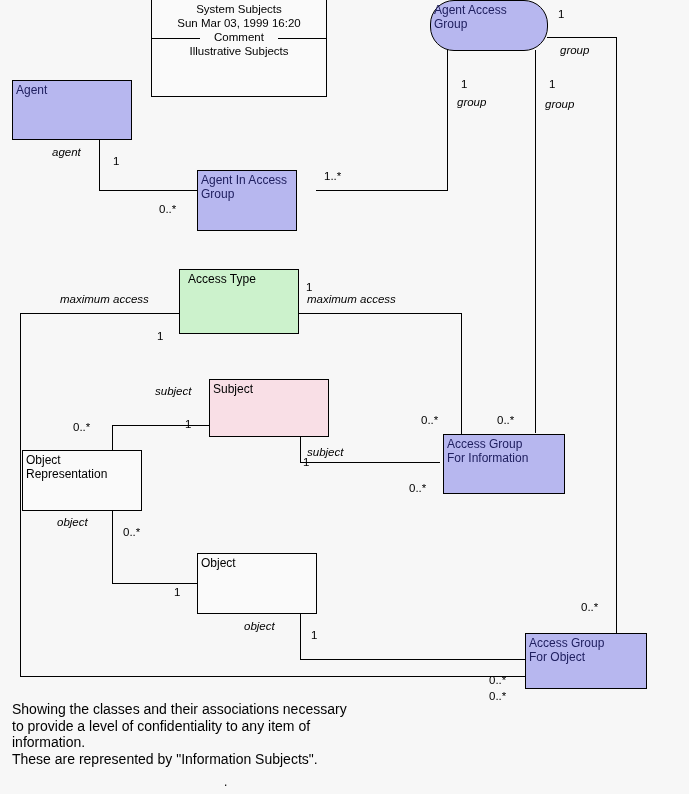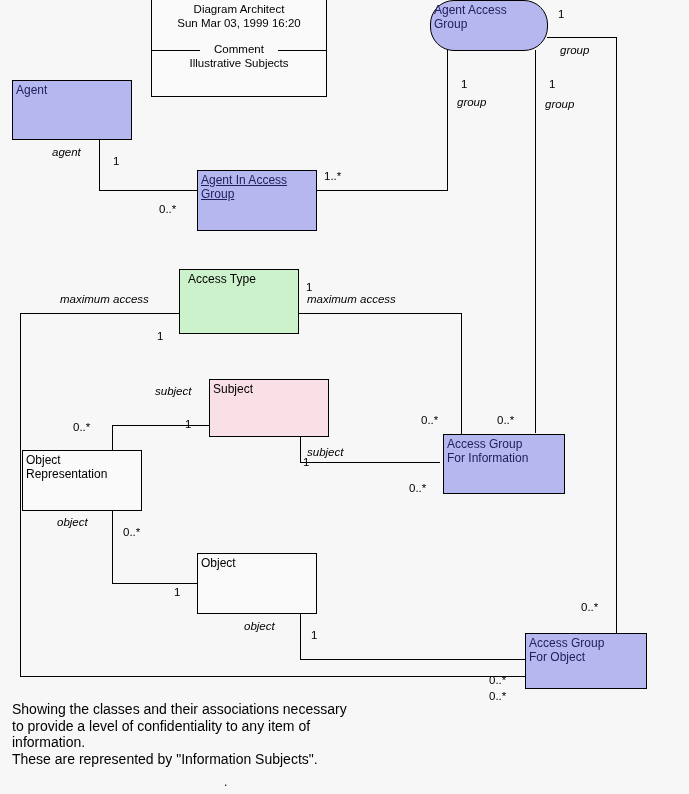--- a/index.html
+++ b/index.html
@@ -48,21 +48,21 @@
     background: #fafafa;
     text-align: center;
     font-size: 11.5px;
     line-height: 13.5px;
     padding-top: 3px;
   }
   #title-box .line { display: block; }
   .comment-rule {
     position: relative;
     height: 14px;
-    margin-top: 13px;
+    margin-top: 1px;
   }
   .comment-rule .hr-l, .comment-rule .hr-r {
     position: absolute;
     top: 7px;
     height: 0;
     border-top: 1px solid #000;
   }
   .comment-rule .hr-l { left: 0px;  width: 48px; }
   .comment-rule .hr-r { right: 0px; width: 48px; }
   .comment-rule .txt {
@@ -100,21 +100,21 @@
     left: 224px; top: 775px;
     font-size: 12px;
   }
 </style>
 </head>
 <body>
 
 <div id="canvas">
 
   <div id="title-box">
-    <span class="line">Diagram Architect</span>
+    <span class="line">System Subjects</span>
     <span class="line">Sun Mar 03, 1999  16:20</span>
     <div class="comment-rule">
       <span class="hr-l"></span>
       <span class="txt">Comment</span>
       <span class="hr-r"></span>
     </div>
     <span class="line">Illustrative Subjects</span>
   </div>
 
   <div class="v" style="left:99px;  top:140px; height:50px;"></div>
@@ -145,21 +145,21 @@
   <div class="h" style="left:112px; top:583px; width:86px;"></div>
 
   <div class="v" style="left:300px; top:613px; height:46px;"></div>
   <div class="h" style="left:300px; top:659px; width:226px;"></div>
 
   <div class="box lav" style="left:12px;  top:80px;  width:120px; height:60px;">Agent</div>
 
   <div class="box lav" style="left:430px; top:0px;   width:118px; height:51px;border-radius:24px;">Agent Access
 Group</div>
 
-  <div class="box lav" style="left:197px; top:170px; width:120px; height:61px;text-decoration:underline;">Agent In Access
+  <div class="box lav" style="left:197px; top:170px; width:100px; height:61px;">Agent In Access
 Group</div>
 
   <div class="box green" style="left:179px; top:269px; width:120px; height:65px;padding-left:8px;">Access Type</div>
 
   <div class="box pink" style="left:209px; top:379px; width:120px; height:58px;">Subject</div>
 
   <div class="box plain" style="left:22px;  top:450px; width:120px; height:61px;">Object
 Representation</div>
 
   <div class="box plain" style="left:197px; top:553px; width:120px; height:61px;">Object</div>

